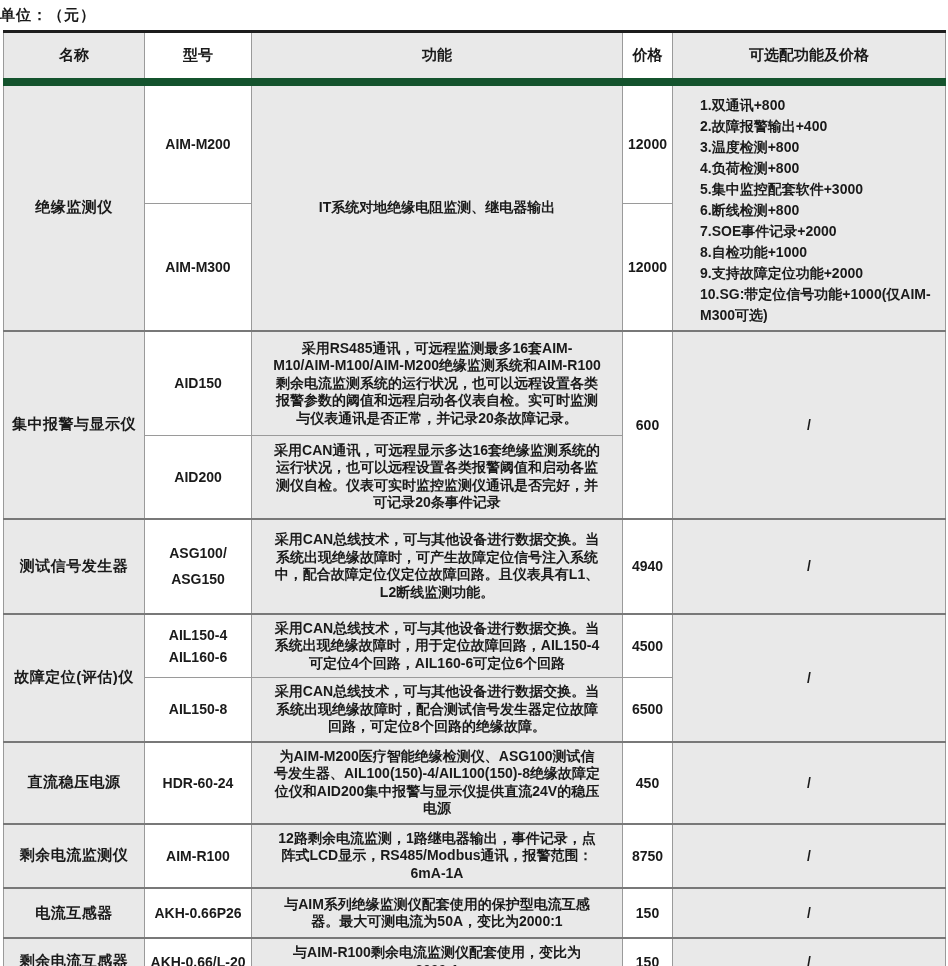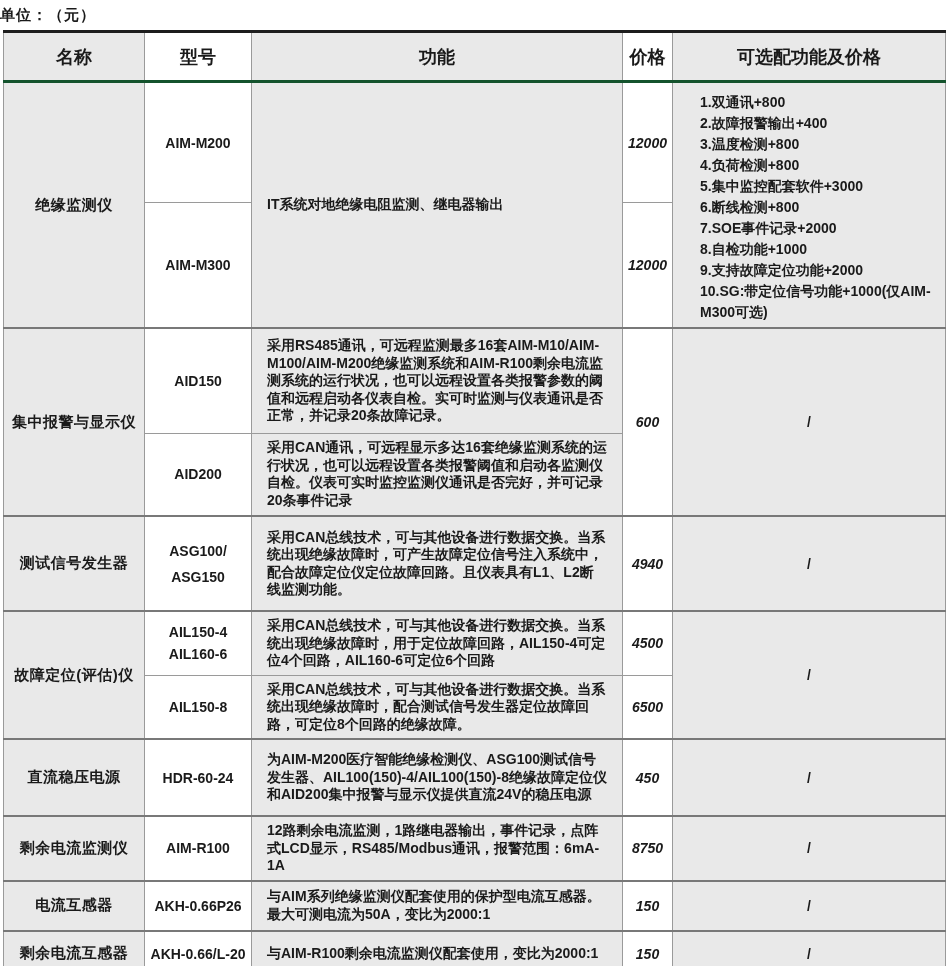--- a/index.html
+++ b/index.html
@@ -27,31 +27,31 @@
     border-bottom: 3px solid #1d1d1d;
   }
   .price-table td, .price-table th {
     border: 1px solid #9a9a9a;
     font-size: 14px;
     font-weight: bold;
     color: #1a1a1a;
     overflow: hidden;
   }
   .price-table thead th {
-    font-size: 18px;
-    border-bottom: 3px solid #14532d;
+    font-size: 15px;
+    border-bottom: 8px solid #14532d;
     text-align: center;
   }
   tr.gs td { border-top: 2px solid #787878; }
   .bg-g { background: #e9e9e9; }
   .bg-w { background: #ffffff; }
   td.name-cell { text-align: center; font-size: 15px; letter-spacing: 0.5px; }
   td.model-cell { text-align: center; white-space: pre-line; line-height: 26px; }
-  td.func-cell { text-align: left; padding: 5px 15px; line-height: 17.5px; vertical-align: middle; }
-  td.price-cell { text-align: center; font-style: italic; }
+  td.func-cell { text-align: center; padding: 5px 21px; line-height: 17.5px; vertical-align: middle; }
+  td.price-cell { text-align: center; }
   td.options-cell {
     vertical-align: top;
     text-align: left;
     padding: 9px 8px 4px 27px;
     line-height: 21px;
   }
   td.slash-cell { text-align: center; }
   .opt { white-space: normal; }
 </style>
 </head>

